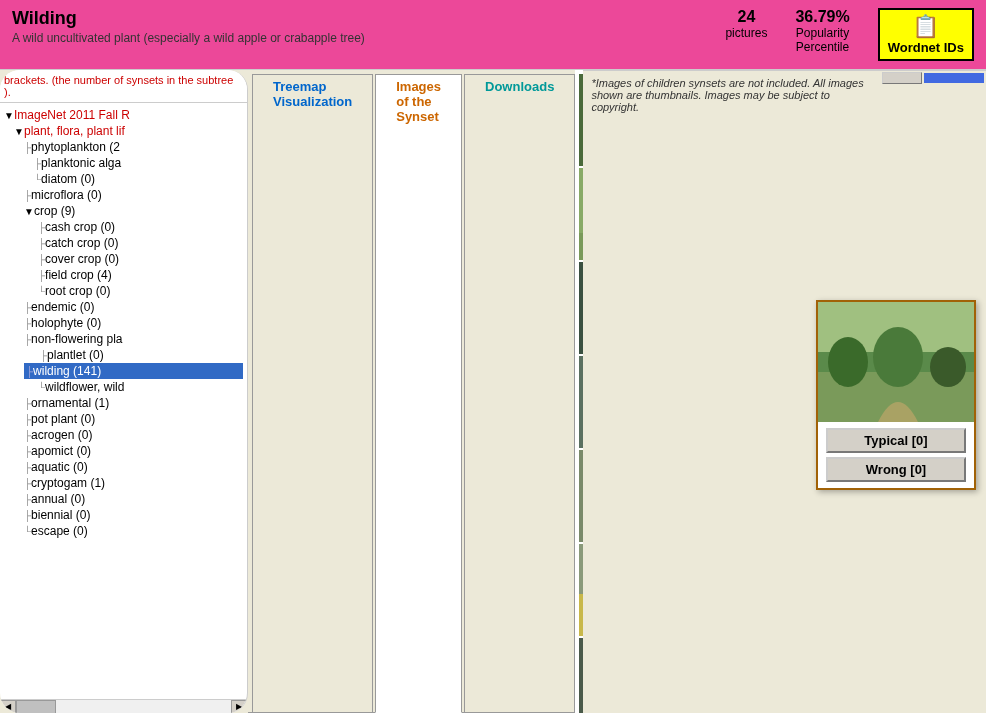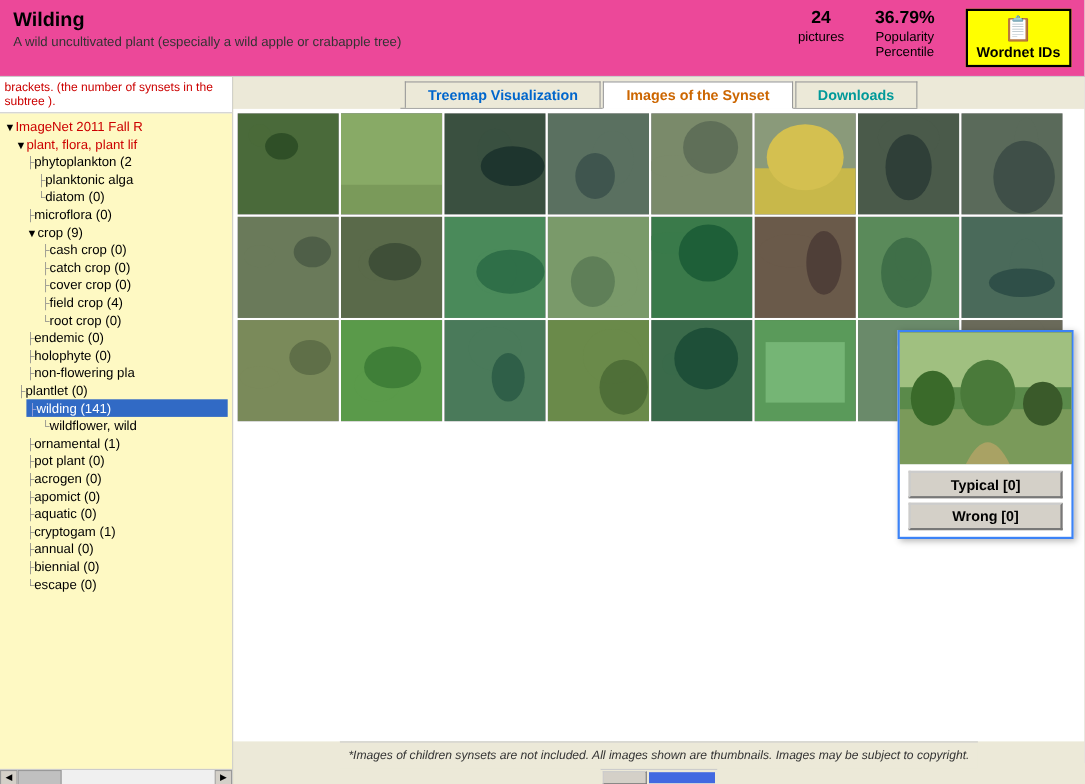--- a/index.html
+++ b/index.html
@@ -12,48 +12,48 @@
     .header-title { font-size: 18px; font-weight: bold; color: #000; }
     .header-subtitle { font-size: 12px; color: #333; margin-top: 2px; }
     .header-right { display: flex; align-items: flex-start; gap: 28px; }
     .stats-block { text-align: center; font-size: 12px; }
     .stats-number { font-size: 16px; font-weight: bold; }
     .wordnet-badge { background: #ffff00; border: 2px solid #000; padding: 4px 8px; text-align: center; font-size: 13px; font-weight: bold; cursor: pointer; }
 
     .content-area { display: flex; flex: 1; overflow: hidden; }
 
     
-    .sidebar { width: 212px; background: #fef9c3; border-right: 1px solid #ccc; display: flex; flex-direction: column; overflow: hidden; }
+    .sidebar { width: 248px; background: #ffffff; border-right: 1px solid #ccc; display: flex; flex-direction: column; overflow: hidden; border-radius: 20px; }
     .sidebar-scroll { flex: 1; overflow-y: auto; overflow-x: auto; padding: 4px; }
     .sidebar-scroll::-webkit-scrollbar { width: 14px; background: #f0f0f0; }
     .sidebar-scroll::-webkit-scrollbar-thumb { background: #c0c0c0; border: 1px solid #999; }
     .tree-item { white-space: nowrap; padding: 1px 0; cursor: pointer; color: #cc0000; font-size: 12px; }
     .tree-item.selected { background: #316ac5; color: #fff; }
     .tree-item.normal { color: #000; }
     .tree-item.red { color: #cc0000; }
     .sidebar-scrollbar-h { height: 14px; background: #f0f0f0; border-top: 1px solid #ccc; display: flex; align-items: center; }
     .scroll-arrow { width: 16px; height: 14px; background: #d4d0c8; border: 1px solid #999; display: flex; align-items: center; justify-content: center; cursor: pointer; font-size: 8px; flex-shrink: 0; }
 
     
-    .main-panel { flex: 1; display: flex; flex-direction: column; overflow: hidden; align-items: center; }
+    .main-panel { flex: 1; display: flex; flex-direction: row; overflow: hidden; }
 
     
     .tabs { display: flex; background: #ece9d8; border-bottom: 1px solid #999; padding-top: 4px; padding-left: 4px; gap: 2px; }
     .tab { padding: 4px 20px; border: 1px solid #999; border-bottom: none; cursor: pointer; font-size: 13px; font-weight: bold; background: #ece9d8; }
     .tab.active { background: #fff; border-bottom: 1px solid #fff; margin-bottom: -1px; }
     .tab.blue { color: #0066cc; }
     .tab.orange { color: #cc6600; }
     .tab.cyan { color: #009999; }
 
     
     .image-area { flex: 1; overflow-y: auto; background: #fff; padding: 4px; display: flex; flex-wrap: wrap; align-content: flex-start; gap: 2px; }
     .img-thumb { width: 92px; height: 92px; background: #888; overflow: hidden; cursor: pointer; flex-shrink: 0; }
 
     
-    .tooltip-popup { position: absolute; right: 10px; top: 230px; width: 160px; background: #fff; border: 2px solid #3b82f6; box-shadow: 2px 2px 6px rgba(0,0,0,0.3); z-index: 100; }
+    .tooltip-popup { position: absolute; right: 10px; top: 230px; width: 160px; background: #fff; border: 2px solid #a16207; box-shadow: 2px 2px 6px rgba(0,0,0,0.3); z-index: 100; }
     .tooltip-image { width: 100%; height: 120px; background: #6a8a5a; overflow: hidden; }
     .tooltip-buttons { padding: 6px 8px; display: flex; flex-direction: column; gap: 4px; }
     .tooltip-btn { padding: 3px 8px; border: 2px outset #ccc; background: #d4d0c8; cursor: pointer; font-size: 13px; font-weight: bold; text-align: center; }
 
     
     .footer { padding: 6px 8px; font-size: 11px; color: #333; background: #ece9d8; border-top: 1px solid #ccc; font-style: italic; }
 
     
     .progress-area { height: 14px; background: #ece9d8; border-top: 1px solid #ccc; display: flex; align-items: center; padding: 0 2px; gap: 2px; }
     .progress-btn { width: 40px; height: 12px; background: #d4d0c8; border: 1px outset #ccc; font-size: 9px; cursor: pointer; }
@@ -132,21 +132,21 @@
         </div>
         <div class="tree-item normal" style="margin-left:20px;">
           <span class="connector">├ </span><span>endemic (0)</span>
         </div>
         <div class="tree-item normal" style="margin-left:20px;">
           <span class="connector">├ </span><span>holophyte (0)</span>
         </div>
         <div class="tree-item normal" style="margin-left:20px;">
           <span class="connector">├ </span><span>non-flowering pla</span>
         </div>
-        <div class="tree-item normal" style="margin-left:12px;">
+        <div class="tree-item normal" style="margin-left:36px;">
           <span class="connector">├ </span><span>plantlet (0)</span>
         </div>
         <div class="tree-item selected" style="margin-left:20px; background:#316ac5; color:#fff; padding:1px 2px;">
           <span class="connector" style="color:#aad;">├ </span><span>wilding (141)</span>
         </div>
         <div class="tree-item normal" style="margin-left:34px;">
           <span class="connector">└ </span><span>wildflower, wild</span>
         </div>
         <div class="tree-item normal" style="margin-left:20px;">
           <span class="connector">├ </span><span>ornamental (1)</span>

